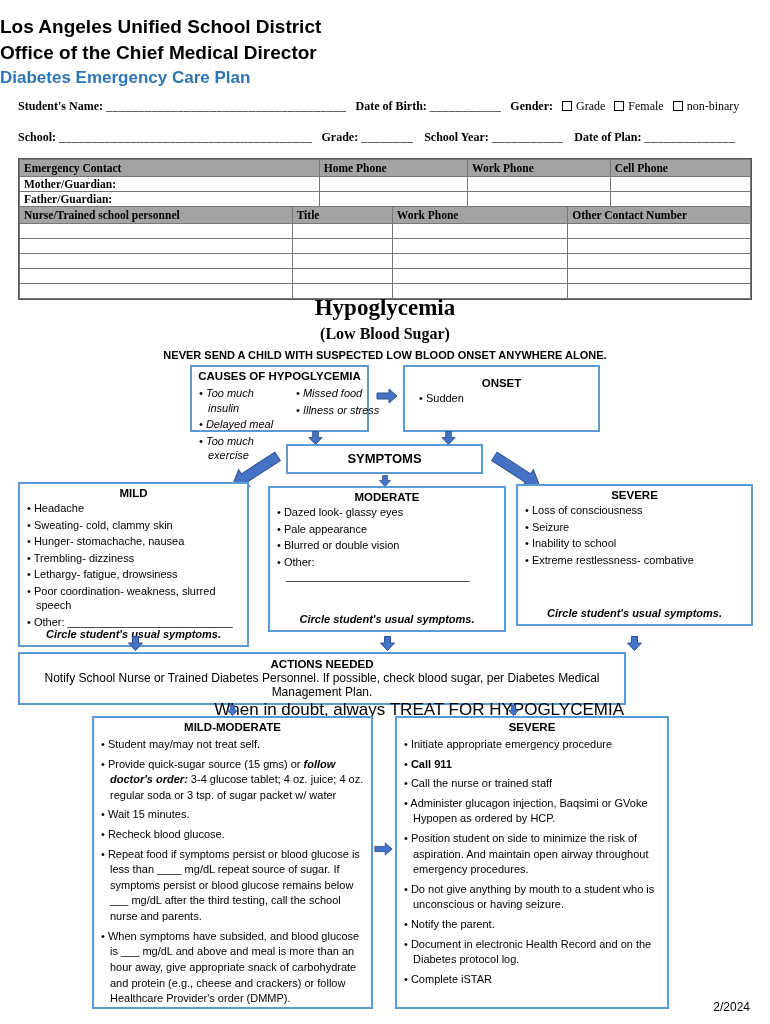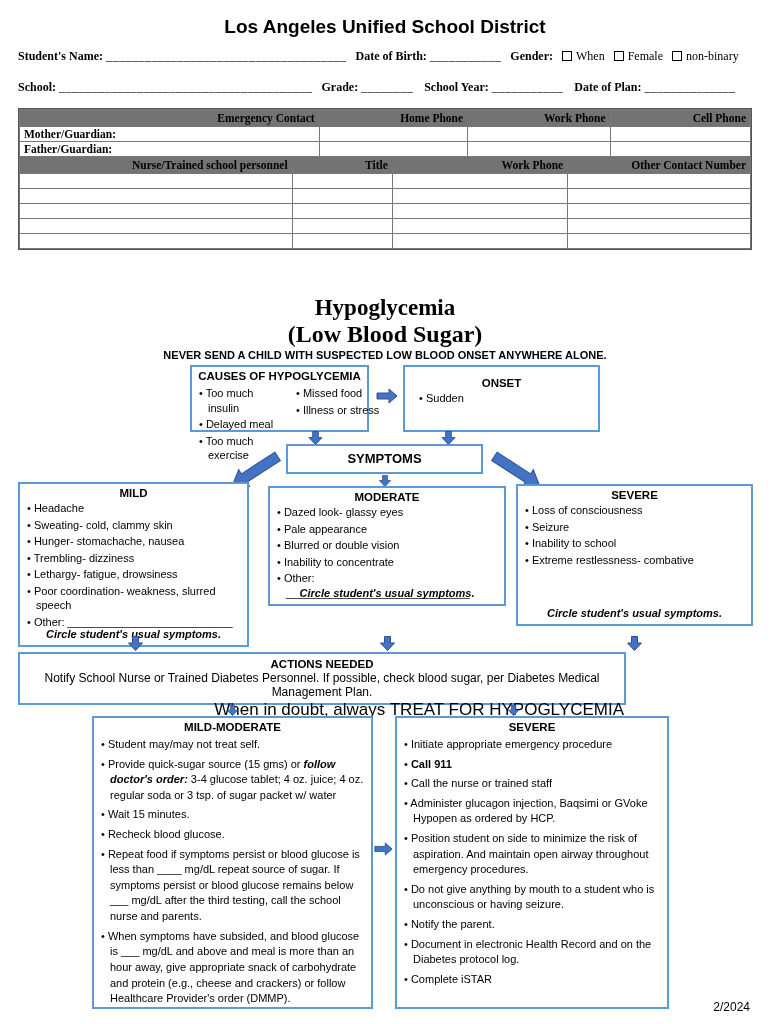--- a/index.html
+++ b/index.html
@@ -1,76 +1,78 @@
 <!DOCTYPE html>
 <html><head>
 <meta charset="utf-8">
 <style>
   html,body{margin:0;padding:0;background:#fff;}
   body{width:770px;height:1024px;position:relative;font-family:"Liberation Sans",sans-serif;color:#000;overflow:hidden;}
 
   
-  .doc-header{padding-top:14px;text-align:center;}
+  .doc-header{padding-top:14px;text-align:left;}
   .h-line1,.h-line2{font-size:19px;font-weight:bold;line-height:26px;font-family:"Liberation Sans",sans-serif;}
   .h-line3{font-size:17px;font-weight:bold;line-height:24px;color:#2E75B6;}
 
   
   .form-line{margin:0 18px;white-space:nowrap;overflow:hidden;font-family:"Liberation Serif",serif;font-size:12px;}
   .form-line.l1{margin-top:9px;}
   .form-line.l2{margin-top:16px;}
   .flabel{font-weight:bold;}
   .blank{font-weight:normal;letter-spacing:.5px;}
   .gopt{margin-left:9px;}
   .cbox{display:inline-block;width:8px;height:8px;border:1px solid #000;margin-right:4px;vertical-align:-1px;background:#fff;}
 
   
   .ctable-wrap{margin:13px 18px 0 18px;border:1.5px solid #555;}
   table.ctable{width:100%;border-collapse:collapse;table-layout:fixed;font-family:"Liberation Serif",serif;font-size:11.5px;}
   table.ctable td,table.ctable th{border:1px solid #777;padding:0 4px;height:14px;overflow:hidden;}
-  table.ctable th{background:#737373;font-weight:bold;text-align:right;height:16px;}
+  table.ctable th{background:#a3a3a3;font-weight:bold;text-align:left;height:16px;}
   table.ctable td.rowlabel{font-weight:bold;text-align:left;}
   table.ctable2{margin-top:-1px;}
 
   
   .flow{position:absolute;left:0;top:294px;width:770px;height:734px;}
   .sec-title{text-align:center;font-family:"Liberation Serif",serif;font-weight:bold;font-size:23px;line-height:28px;margin:0;}
-  .sec-sub{text-align:center;font-family:"Liberation Serif",serif;font-weight:bold;font-size:24px;line-height:24px;margin:0;}
+  .sec-sub{text-align:center;font-family:"Liberation Serif",serif;font-weight:bold;font-size:16px;line-height:24px;margin:0;}
   .warning{text-align:center;font-weight:bold;font-size:11px;margin-top:3px;}
 
   .fbox{position:absolute;border:2px solid #5B9BD5;background:#fff;font-size:11px;box-sizing:border-box;}
   .btitle{text-align:center;font-weight:bold;font-size:11.5px;margin:3px 0 1px 0;}
   ul.blist{list-style:none;margin:1px 0 0 0;padding:0 4px 0 7px;}
   ul.blist li{padding-left:9px;text-indent:-9px;margin:2px 0;line-height:1.32;}
   ul.blist li::before{content:"• ";}
   ul.spaced li{margin:4px 0;line-height:1.42;}
   .note{position:absolute;bottom:5px;left:0;right:0;text-align:center;font-weight:bold;font-style:italic;font-size:11px;}
   .cols2{display:flex;}
-  .cols2 ul{flex:0 0 auto;}
+  .cols2 ul{flex:0 0 auto;font-style:italic;}
 
   .actions-box{text-align:center;padding-top:4px;}
   .actions-title{font-weight:bold;font-size:11.5px;}
   .actions-l1{font-size:12px;margin-top:1px;}
   .actions-l2{font-weight:normal;font-size:17px;margin-top:1px;text-align:right;}
 
   .arrow{position:absolute;}
   .footer{position:absolute;right:20px;top:1000px;font-size:12px;}
 </style>
 </head>
 <body>
 
 <div class="doc-header">
   <div class="h-line1">Los Angeles Unified School District</div>
+  <div class="h-line2">Office of the Chief Medical Director</div>
+  <div class="h-line3">Diabetes Emergency Care Plan</div>
 </div>
 
 <div class="form-line l1">
   <span class="flabel">Student's Name:</span>
   <span class="blank">_____________________________________</span>
   <span class="flabel" style="margin-left:6px">Date of Birth:</span>
   <span class="blank">___________</span>
-  <span class="flabel" style="margin-left:6px">Gender:</span><span><span class="gopt"><span class="cbox"></span><span>When</span></span><span class="gopt"><span class="cbox"></span><span>Female</span></span><span class="gopt"><span class="cbox"></span><span>non-binary</span></span></span>
+  <span class="flabel" style="margin-left:6px">Gender:</span><span><span class="gopt"><span class="cbox"></span><span>Grade</span></span><span class="gopt"><span class="cbox"></span><span>Female</span></span><span class="gopt"><span class="cbox"></span><span>non-binary</span></span></span>
 </div>
 
 <div class="form-line l2">
   <span class="flabel">School:</span>
   <span class="blank">_______________________________________</span>
   <span class="flabel" style="margin-left:6px">Grade:</span>
   <span class="blank">________</span>
   <span class="flabel" style="margin-left:8px">School Year:</span>
   <span class="blank">___________</span>
   <span class="flabel" style="margin-left:8px">Date of Plan:</span>
@@ -219,27 +221,26 @@
         <li>Sweating- cold, clammy skin</li>
         <li>Hunger- stomachache, nausea</li>
         <li>Trembling- dizziness</li>
         <li>Lethargy- fatigue, drowsiness</li>
         <li>Poor coordination- weakness, slurred speech</li>
         <li>Other: ___________________________</li>
       </ul>
     <div class="note">Circle student's usual symptoms.</div>
   </div>
 
-  <div class="fbox" style="left:268px;top:192px;width:238px;height:120px;">
+  <div class="fbox" style="left:268px;top:192px;width:238px;height:146px;">
     <div class="btitle">MODERATE</div>
     <ul class="blist">
         <li>Dazed look- glassy eyes</li>
         <li>Pale appearance</li>
         <li>Blurred or double vision</li>
-        <li>Inability to concentrate</li>
         <li>Other: ______________________________</li>
       </ul>
     <div class="note">Circle student's usual symptoms.</div>
   </div>
 
   <div class="fbox" style="left:516px;top:190px;width:237px;height:142px;">
     <div class="btitle">SEVERE</div>
     <ul class="blist">
         <li>Loss of consciousness</li>
         <li>Seizure</li>

